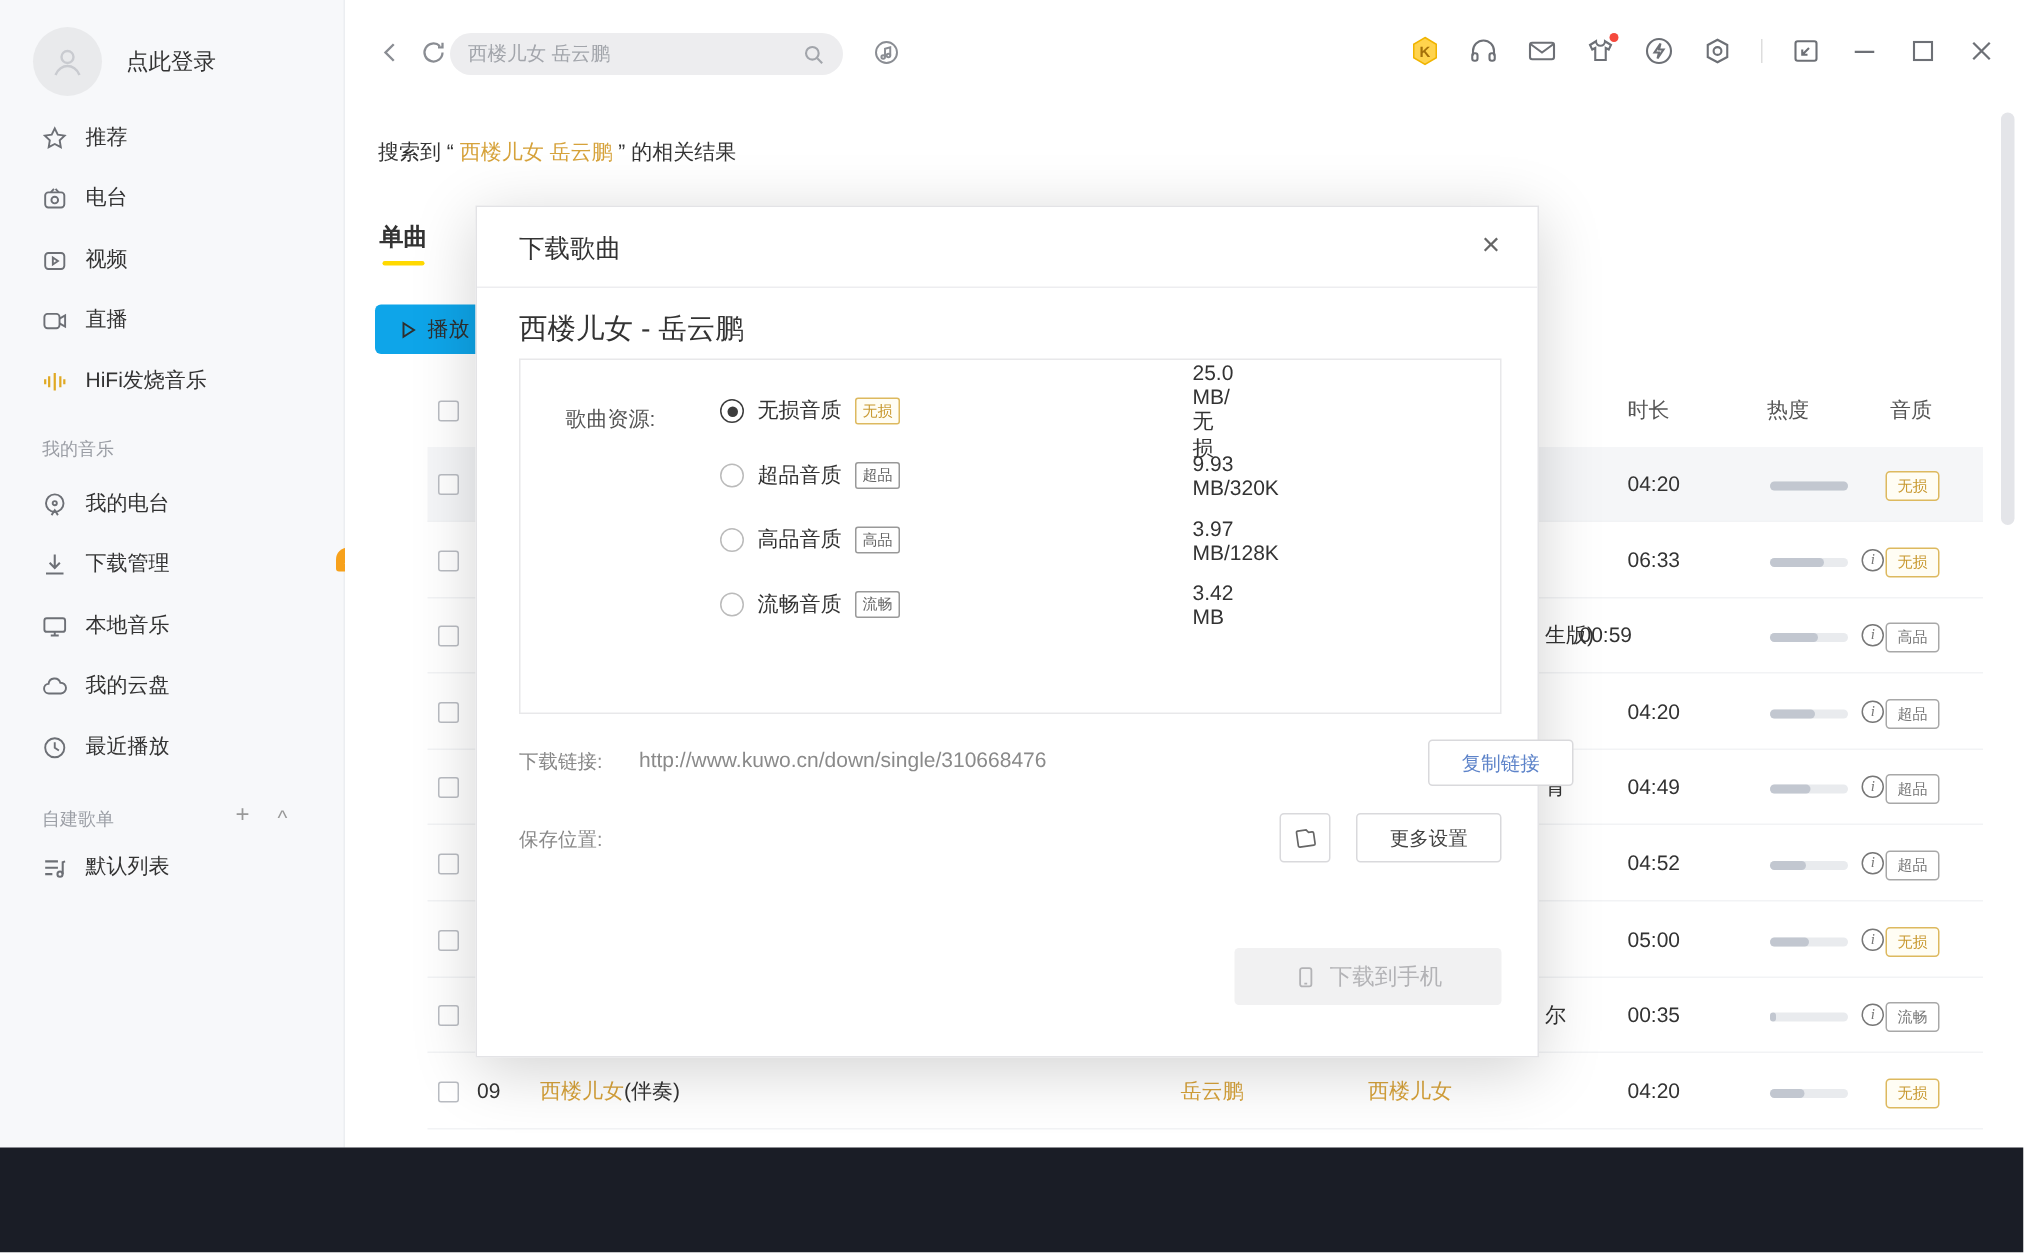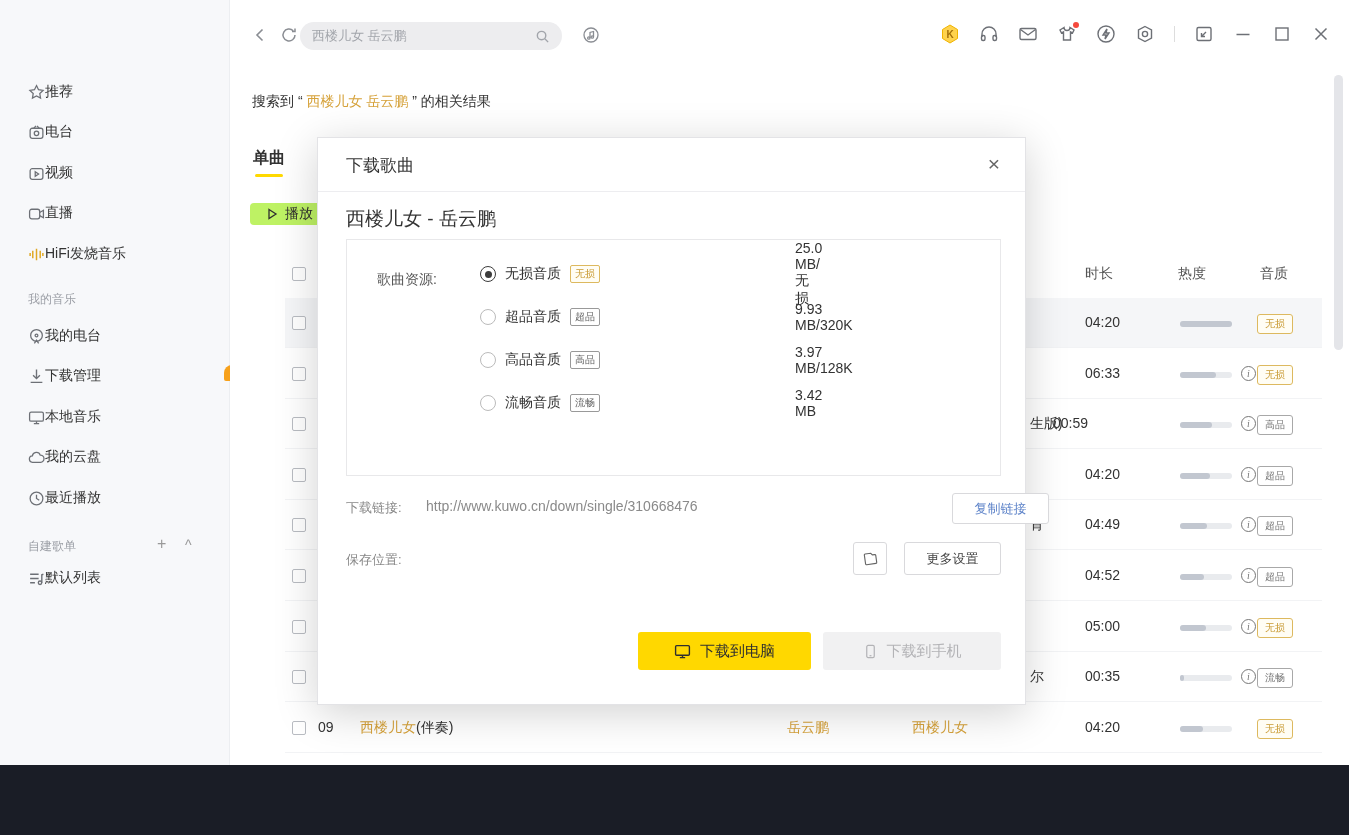--- a/index.html
+++ b/index.html
@@ -5,21 +5,21 @@
   * { margin:0; padding:0; box-sizing:border-box; }
   html,body { width:1349px; height:835px; overflow:hidden; }
   body { font-family:"Liberation Sans","DejaVu Sans",sans-serif; background:#fff; position:relative; }
   .app { position:absolute; inset:0; }
 
   
   .sidebar { position:absolute; left:0; top:0; width:230px; height:765px; background:#f7f8fa; border-right:1px solid #eceef1; }
   .login-row { position:absolute; left:22px; top:18px; display:flex; align-items:center; gap:16px; cursor:pointer; }
   .avatar { width:46px; height:46px; border-radius:50%; background:#e9eaec; display:flex; align-items:center; justify-content:center; color:#c9cbd0; font-size:20px; }
   .login-text { font-size:15px; color:#333; }
-  .side-item { position:absolute; left:28px; display:flex; align-items:center; font-size:14px; color:#333; cursor:pointer; width:180px; }
+  .side-item { position:absolute; left:28px; display:flex; align-items:center; gap:12px; font-size:14px; color:#333; cursor:pointer; width:180px; }
   .side-item .ic { width:17px; height:17px; display:inline-flex; }
   .side-section { position:absolute; left:28px; font-size:12px; color:#9b9ea5; }
   .badge-count { position:absolute; left:196px; top:-2px; background:#f7a11b; color:#fff; font-size:10px; min-width:16px; height:16px; border-radius:8px 8px 8px 2px; display:flex; align-items:center; justify-content:center; }
   .side-mini { position:absolute; font-size:14px; color:#999; cursor:pointer; }
 
   
   .topbar { position:absolute; left:230px; top:0; width:1119px; height:70px; background:#fff; }
   .nav-ic { position:absolute; top:26px; width:18px; height:18px; color:#8a8d93; cursor:pointer; }
   .search-pill { position:absolute; left:70px; top:22px; width:262px; height:28px; background:#ededef; border-radius:14px; display:flex; align-items:center; padding:0 12px; cursor:text; }
   .search-pill .q { flex:1; font-size:13px; color:#a2a5ab; background:transparent; border:0; outline:none; font-family:inherit; }
@@ -28,21 +28,21 @@
   .tic svg { width:100%; height:100%; }
   .vbar { width:1px; height:16px; background:#ddd; }
   .reddot { position:absolute; right:-2px; top:-2px; width:6px; height:6px; border-radius:50%; background:#f5493d; }
 
   
   .content { position:absolute; left:230px; top:70px; width:1119px; height:695px; background:#fff; }
   .result-line { position:absolute; left:22px; top:23px; font-size:14px; color:#333; }
   .result-line .gold { color:#d6a23a; }
   .tab { position:absolute; left:23px; top:78px; font-size:16px; font-weight:bold; color:#333; cursor:pointer; }
   .tab-underline { position:absolute; left:25px; top:104px; width:28px; height:3px; border-radius:2px; background:#ffd900; }
-  .play-btn { position:absolute; left:20px; top:133px; height:22px; padding:0 16px; background:#bef264; border-radius:4px; display:flex; align-items:center; gap:7px; font-size:14px; color:#2f2f2f; cursor:pointer; }
+  .play-btn { position:absolute; left:20px; top:133px; height:33px; padding:0 16px; background:#0ea5e9; border-radius:4px; display:flex; align-items:center; gap:7px; font-size:14px; color:#2f2f2f; cursor:pointer; }
 
   .table-head { position:absolute; left:55px; top:195px; width:1040px; height:24px; font-size:14px; color:#555; }
   .table-head .cb { position:absolute; left:7px; top:2px; }
   .th { position:absolute; top:0; }
   .rows { position:absolute; left:55px; top:228px; width:1040px; }
   .song-row { position:absolute; left:0; width:1037px; height:50px; border-bottom:1px solid #f2f3f5; font-size:14px; color:#333; }
   .song-row.hl { background:#f5f6f8; }
   .cb { width:14px; height:14px; border:1px solid #b9bcc2; border-radius:2px; background:#fff; display:inline-block; cursor:pointer; }
   .song-row .cb { position:absolute; left:7px; top:18px; }
   .cell { position:absolute; top:16px; white-space:nowrap; }
@@ -86,20 +86,29 @@
 
   
   .playerbar { position:absolute; left:0; top:765px; width:1349px; height:70px; background:#1a1d26; }
 </style>
 </head>
 <body>
 
 <div class="app">
 
   <div class="sidebar">
+    <div class="login-row">
+      <div class="avatar">
+        <svg width="24" height="24" viewBox="0 0 24 24" fill="none" stroke="currentColor" stroke-width="1.6">
+            <circle cx="12" cy="9" r="4"></circle>
+            <path d="M4 21c1.5-4 5-6 8-6s6.5 2 8 6"></path>
+          </svg>
+      </div>
+      <span class="login-text">点此登录</span>
+    </div>
 
     <div class="side-item" style="top:83px">
       <span class="ic">
           <svg viewBox="0 0 16 16" fill="none" stroke="#6d7076" stroke-width="1.2">
             <path d="M8 1.5l1.9 3.9 4.3.6-3.1 3 .7 4.3L8 11.3l-3.8 2 .7-4.3-3.1-3 4.3-.6z"></path>
           </svg>
         </span>
       <span>推荐</span>
     </div>
     <div class="side-item" style="top:123px">
@@ -439,27 +448,20 @@
     <div class="m-btn m-copy">复制链接</div>
 
     <div class="m-label" style="top:413px">保存位置:</div>
     <div class="m-btn m-folder">
       <svg width="15" height="15" viewBox="0 0 16 16" fill="none" stroke="#666" stroke-width="1.2">
           <path d="M3 2.5h6l1.5 2H13a1 1 0 011 1V13a1 1 0 01-1 1H3a1 1 0 01-1-1V3.5a1 1 0 011-1z" transform="rotate(-8 8 8)"></path>
         </svg>
     </div>
     <div class="m-btn m-more">更多设置</div>
 
-    <div class="dl-btn dl-pc">
-      <svg width="17" height="17" viewBox="0 0 16 16" fill="none" stroke="#2f2f2f" stroke-width="1.3">
-          <rect x="1.5" y="2.5" width="13" height="9" rx="1"></rect>
-          <path d="M8 11.5v2M5.5 13.8h5"></path>
-        </svg>
-      <span>下载到电脑</span>
-    </div>
     <div class="dl-btn dl-phone">
       <svg width="15" height="15" viewBox="0 0 16 16" fill="none" stroke="#b3b3b6" stroke-width="1.3">
           <rect x="4" y="1.5" width="8" height="13" rx="1.5"></rect>
           <path d="M7 12.5h2"></path>
         </svg>
       <span>下载到手机</span>
     </div>
   </div>
 
   <div class="playerbar">

